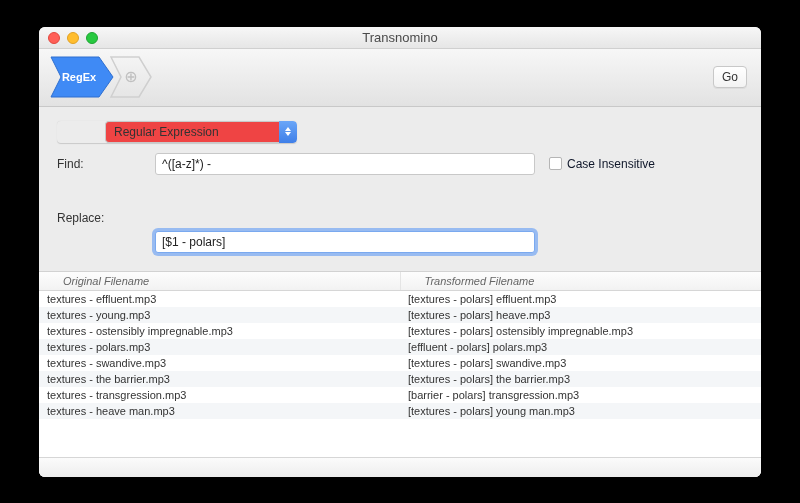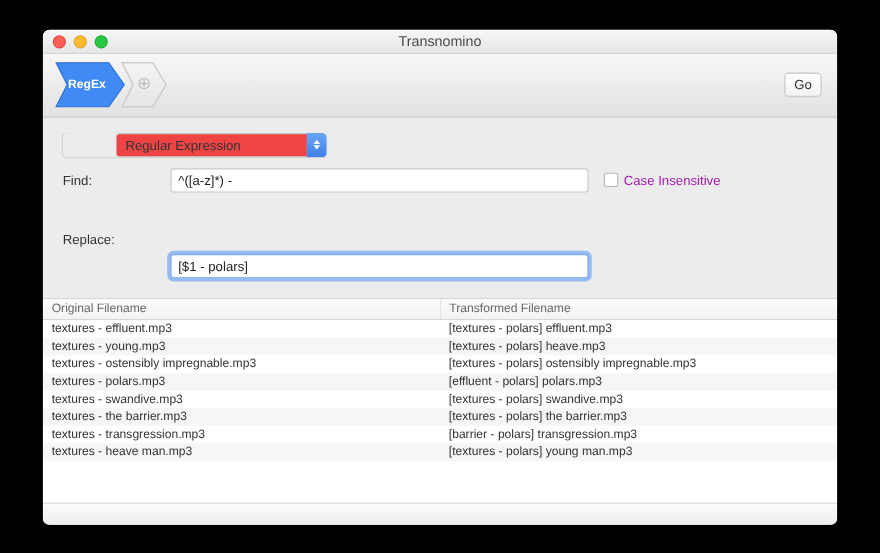--- a/index.html
+++ b/index.html
@@ -143,39 +143,39 @@
     font-size:12px;
     font-family: inherit;
     color:#222;
   }
   .text-input.focused {
     outline: none;
     box-shadow: 0 0 0 3px rgba(84,148,246,0.55);
     border-color:#7aa9ef;
     margin-top:48px;
   }
-  .checkbox-wrap { display:flex; align-items:center; gap:5px; font-size:12px; color:#a21caf; margin-left:6px;}
+  .checkbox-wrap { display:flex; align-items:center; gap:5px; font-size:12px; color:#0f172a; margin-left:6px;}
   .checkbox {
     width:13px;height:13px;border:1px solid #b5b5b5;border-radius:2px;background:#fff;
   }
   .table {
     flex:1;
     background:#fff;
     border-top:1px solid #d2d2d2;
     display:flex; flex-direction:column;
     overflow:hidden;
   }
   .thead {
     display:flex;
     background:linear-gradient(#fdfdfd,#f2f2f2);
     border-bottom:1px solid #d6d6d6;
     font-size:11px;
     color:#666;
   }
-  .th { padding:3px 8px; flex:1; border-right:1px solid #e4e4e4;}
+  .th { padding:3px 24px; flex:1; border-right:1px solid #e4e4e4;font-style:italic;}
   .th:last-child{border-right:none;}
   .tbody{flex:1; overflow:auto;}
   .tr{display:flex; font-size:11px; color:#333;}
   .tr:nth-child(even){background:#f4f6f8;}
   .td{flex:1; padding:2px 8px; white-space:nowrap; overflow:hidden; text-overflow:ellipsis;}
   .tfoot{height:20px;background:linear-gradient(#fbfbfb,#eeeeee);border-top:1px solid #d6d6d6;}
 </style>
 </head>
 <body>
 

